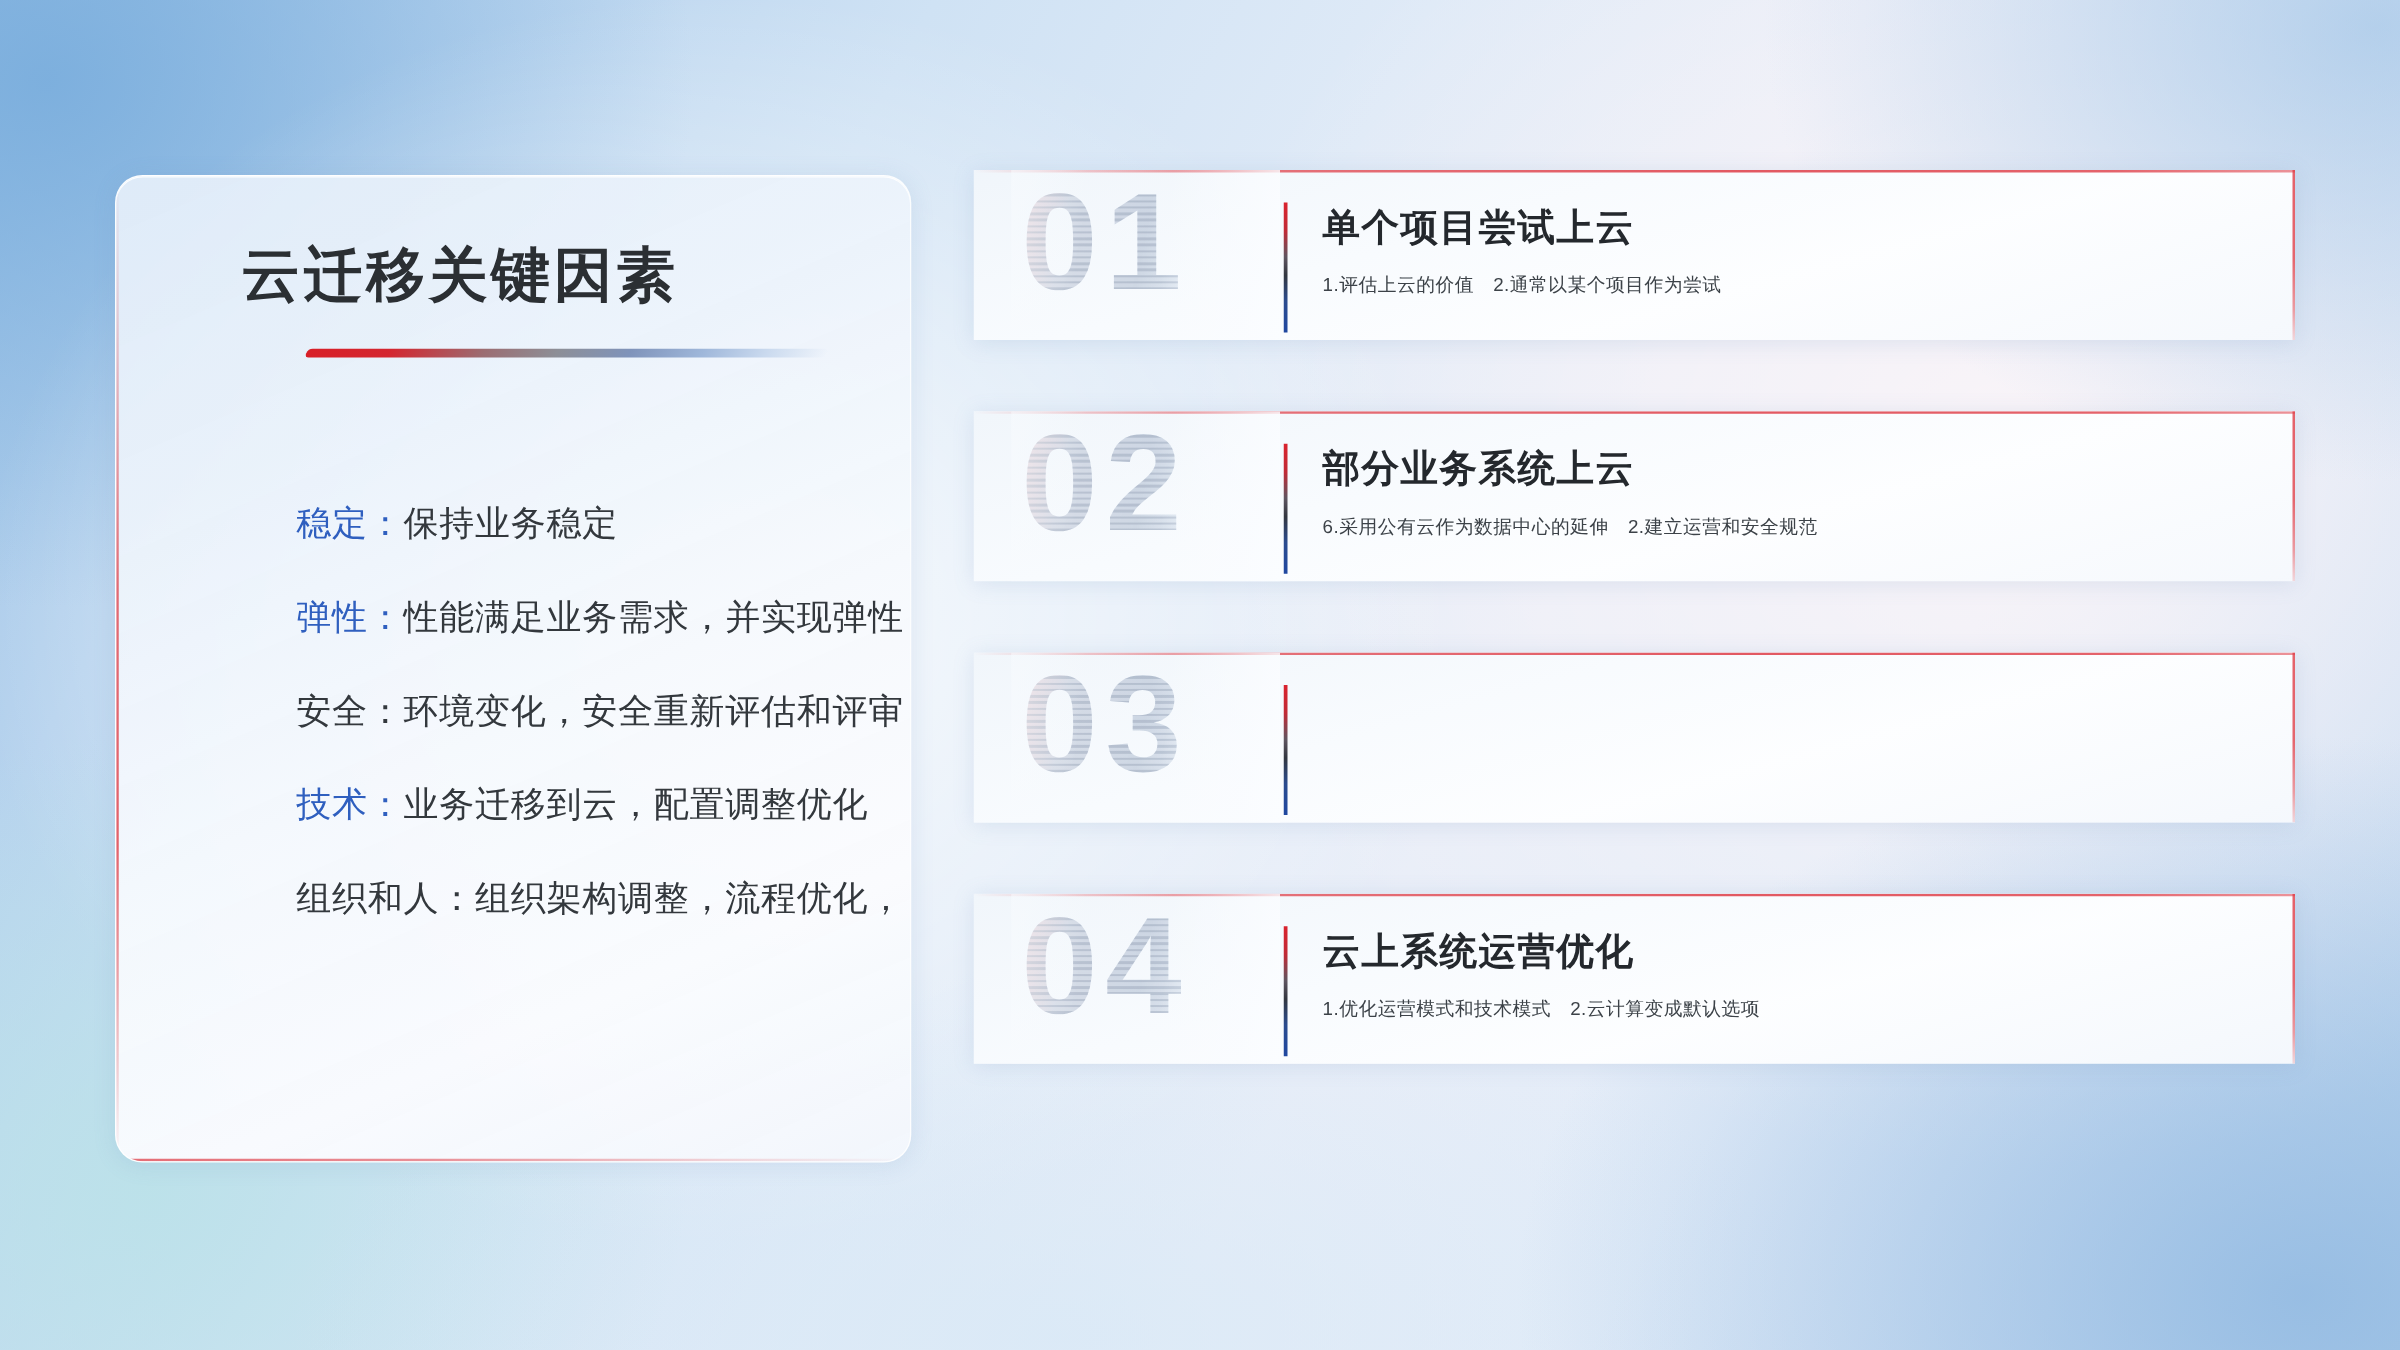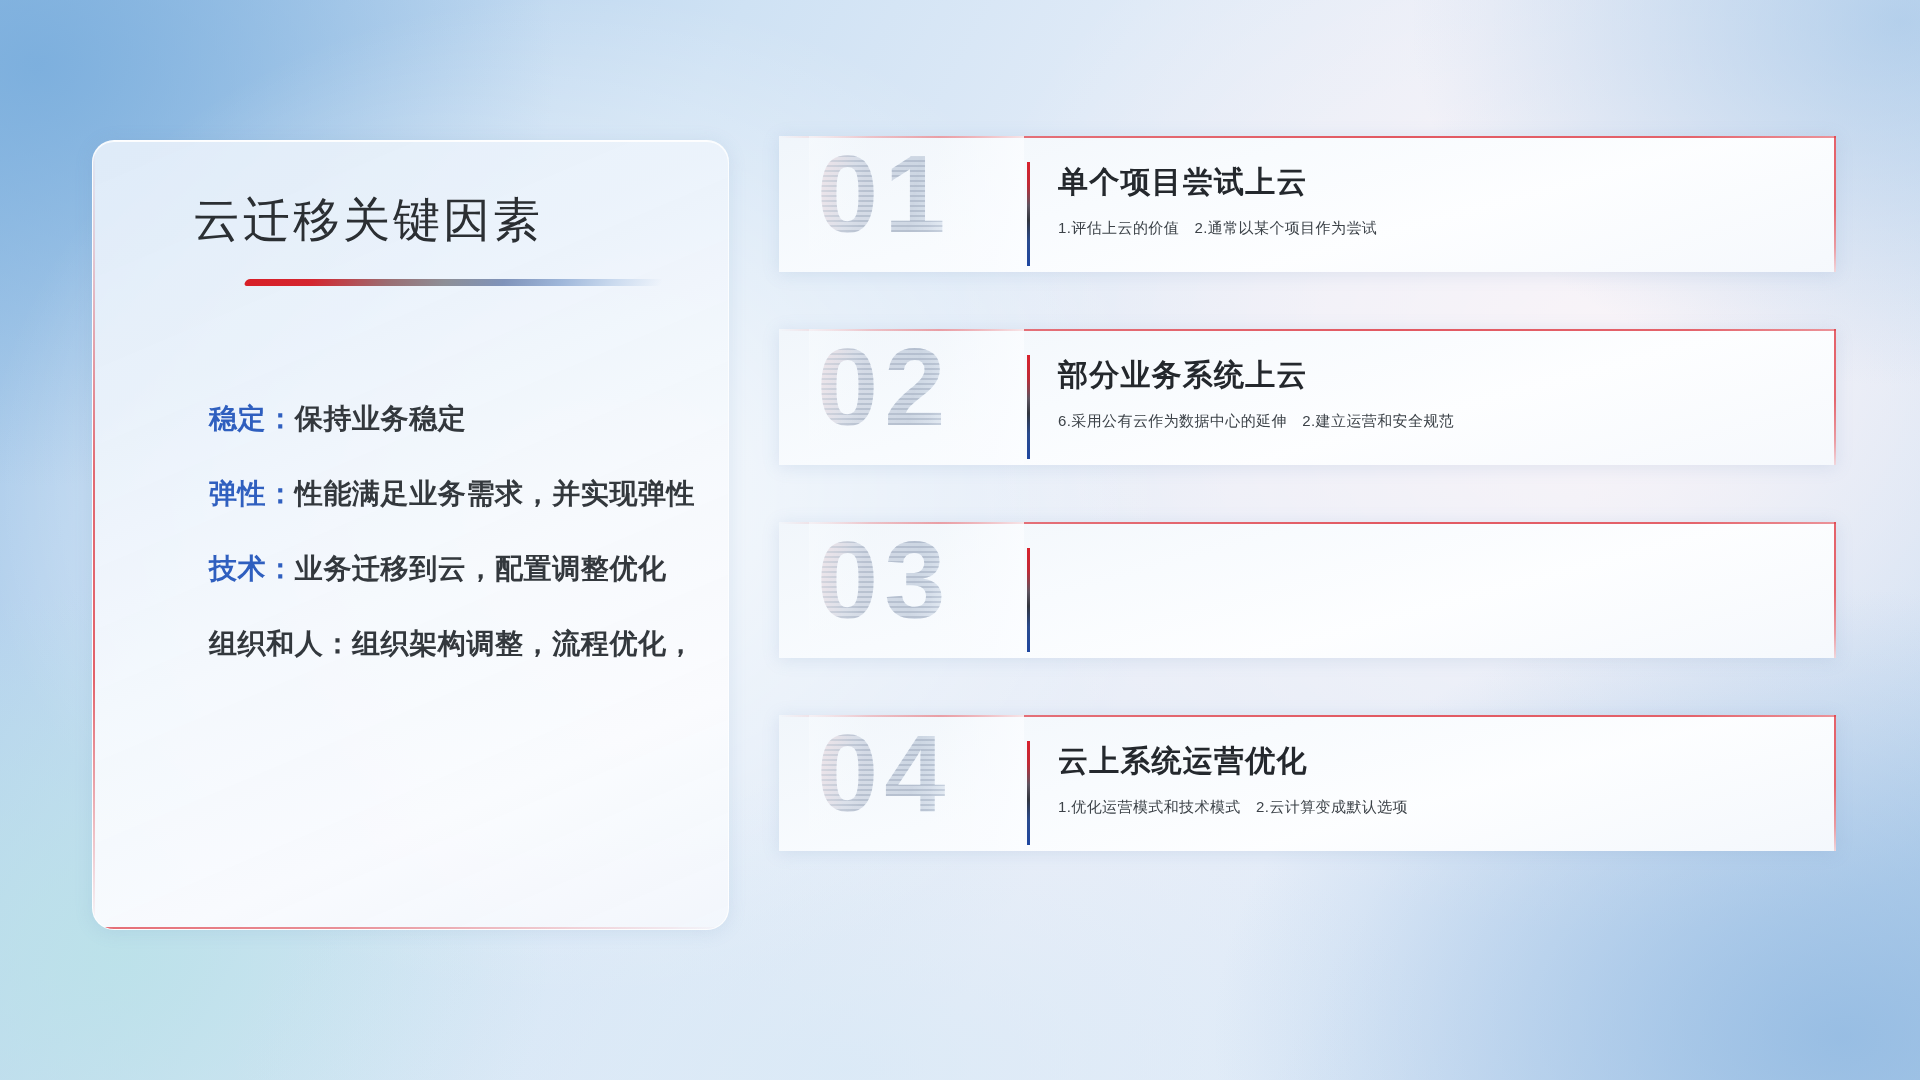--- a/index.html
+++ b/index.html
@@ -78,40 +78,40 @@
     content:""; position:absolute; left:0; right:0; bottom:0; height:2px;
     background:linear-gradient(90deg,
       rgba(222,60,70,.75) 0%,
       rgba(222,60,70,.55) 40%,
       rgba(222,60,70,.22) 74%,
       rgba(222,60,70,0) 100%);
   }
 
   #panel-title {
     position:absolute; left:100px; top:48px;
-    font-size:47px; font-weight:400; color:#2b2f33;
+    font-size:47px; font-weight:700; color:#2b2f33;
     letter-spacing:3px; white-space:nowrap;
   }
   #panel-rule {
     position:absolute; left:152px; top:138px; width:417px; height:7px;
     border-radius:4px;
     background:linear-gradient(90deg,
       #d81f27 0%,
       #d42630 16%,
       #9b6d72 34%,
       #8d8f97 48%,
       #7f93ba 62%,
       #9fb7da 76%,
       #c9d9ee 88%,
       rgba(216,230,245,0) 100%);
     transform:skewX(-26deg);
   }
 
   #panel-list {
-    position:absolute; left:116px; top:240px; right:40px;font-weight:bold;
+    position:absolute; left:144px; top:240px; right:40px;
   }
   .panel-line {
     font-size:28px; line-height:75px; color:#33383d; white-space:nowrap;
     letter-spacing:.6px;
   }
   .panel-line .kw { color:#2f5fbf; }
   .panel-line .kw-dark { color:#33383d; }
 
   
   #cards { position:absolute; left:779px; top:136px; width:1057px; }
@@ -211,20 +211,21 @@
   <div class="bg-layer bg-glow-g"></div>
   <div class="bg-layer bg-glow-e"></div>
 </div>
 
 <section id="left-panel">
   <h1 id="panel-title">云迁移关键因素</h1>
   <div id="panel-rule"></div>
   <div id="panel-list">
       <div class="panel-line"><span class="kw">稳定：</span><span>保持业务稳定</span></div>
       <div class="panel-line"><span class="kw">弹性：</span><span>性能满足业务需求，并实现弹性</span></div>
+      <div class="panel-line"><span class="kw-dark">安全：</span><span>环境变化，安全重新评估和评审</span></div>
       <div class="panel-line"><span class="kw">技术：</span><span>业务迁移到云，配置调整优化</span></div>
       <div class="panel-line"><span class="kw-dark">组织和人：</span><span>组织架构调整，流程优化，</span></div>
     </div>
 </section>
 
 <section id="cards">
     <article class="card">
       <div class="card-num">01</div>
       <div class="card-num-fade"></div>
       <div class="card-divider"></div>

